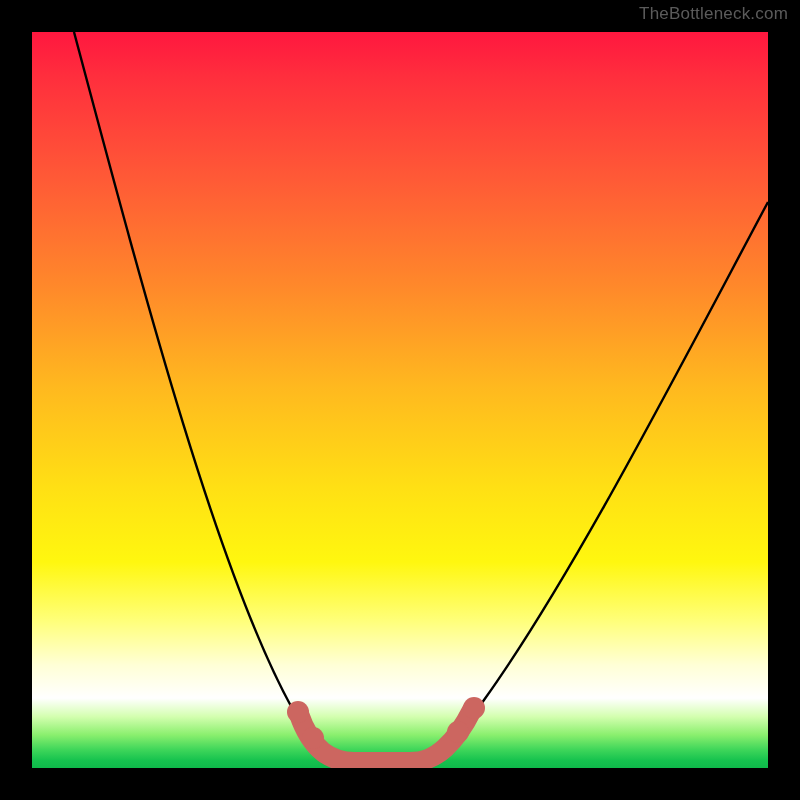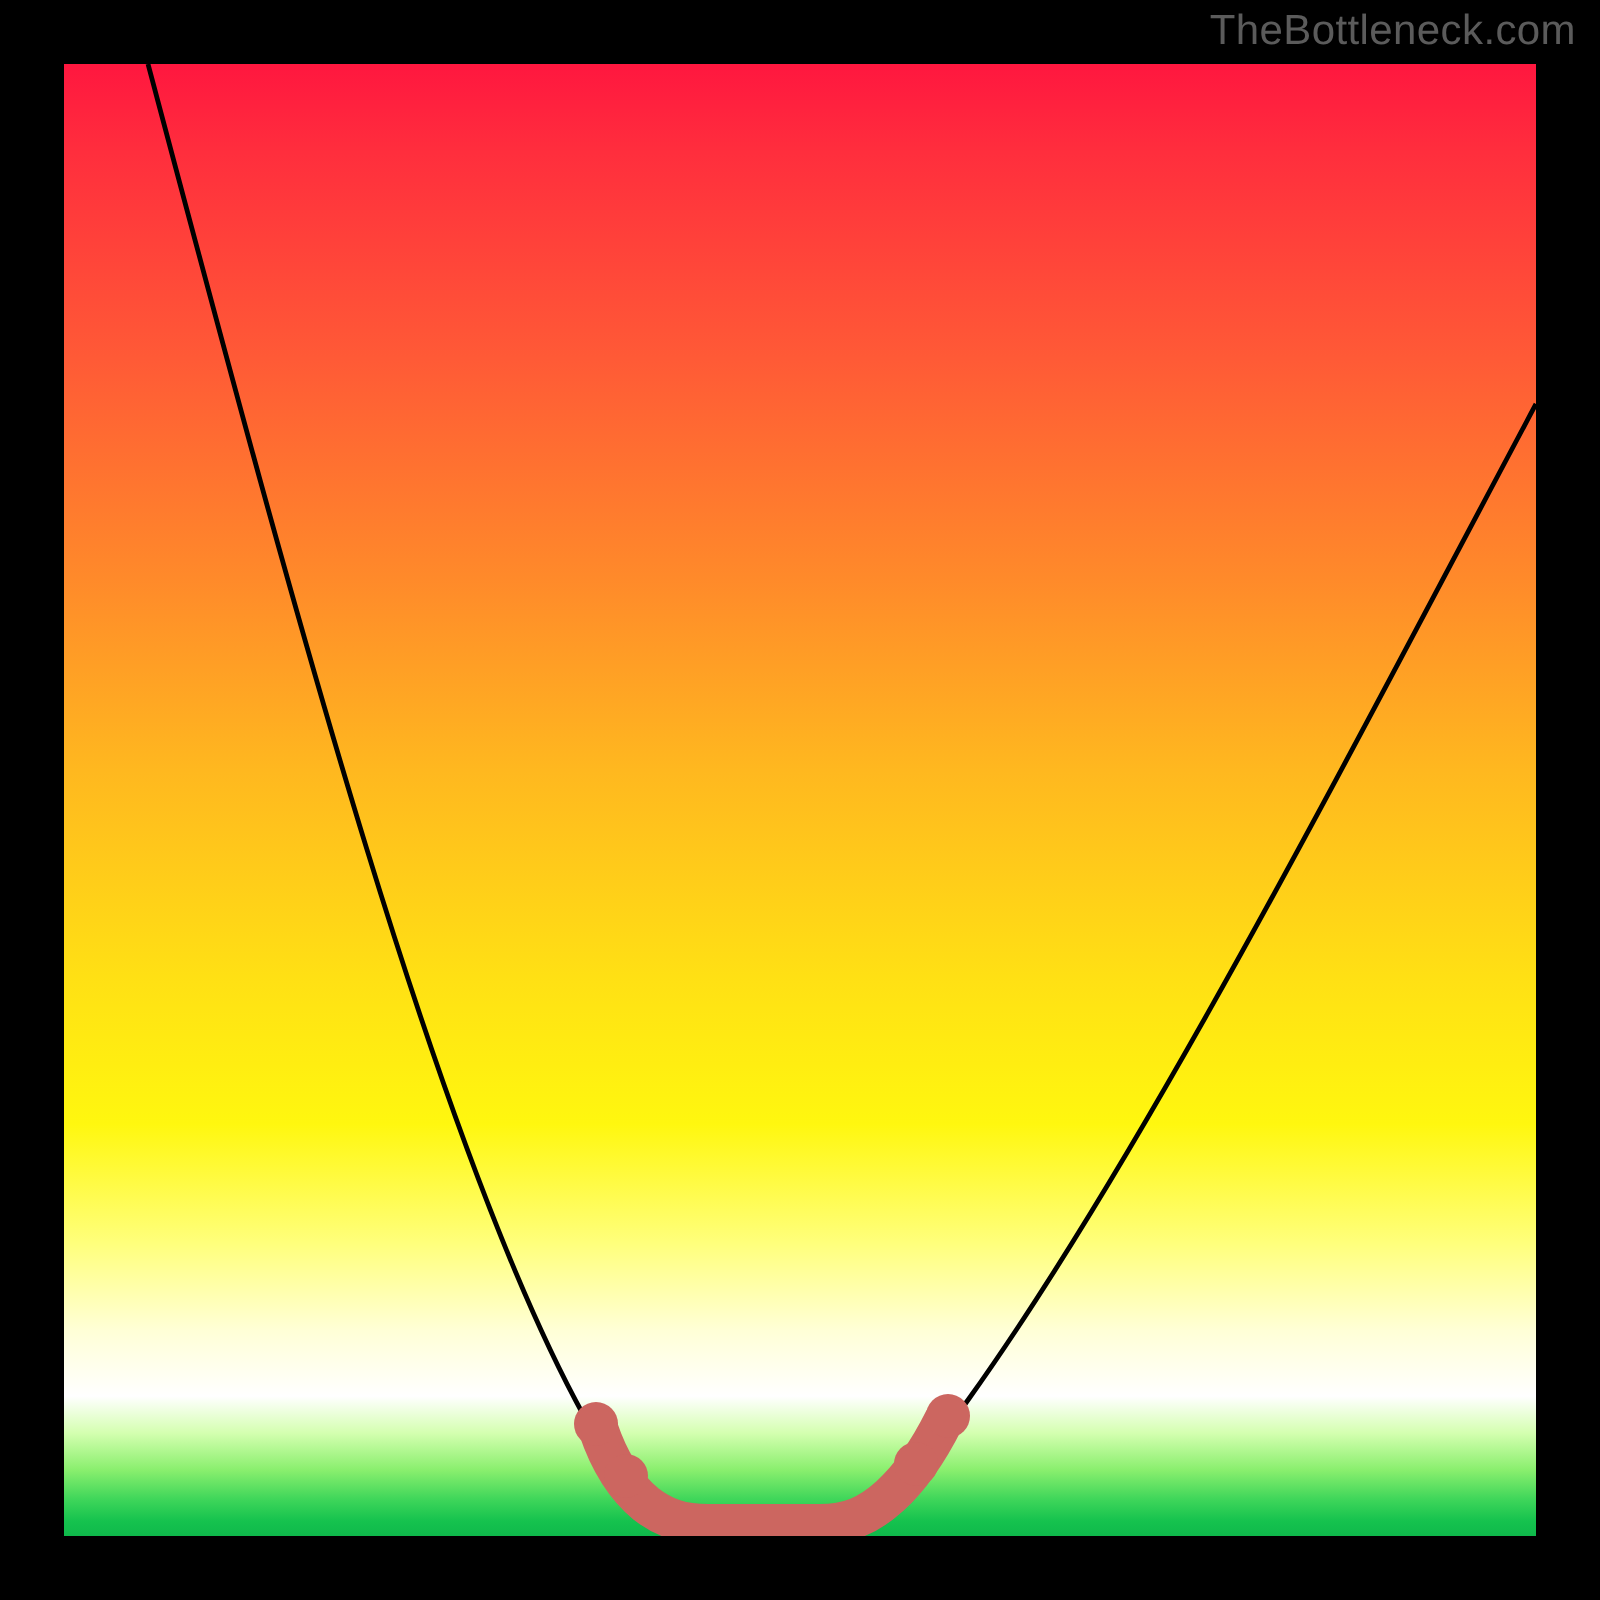--- a/index.html
+++ b/index.html
@@ -14,21 +14,21 @@
   .frame {
     position: absolute;
     inset: 0;
     background: #000;
   }
   .watermark {
     position: absolute;
     top: 4px;
     right: 12px;
     color: #5b5b5b;
-    font-size: 21px;
+    font-size: 17px;
     font-weight: 400;
     letter-spacing: 0.2px;
     z-index: 20;
   }
   .plot {
     position: absolute;
     left: 32px;
     top: 32px;
     width: 736px;
     height: 736px;

